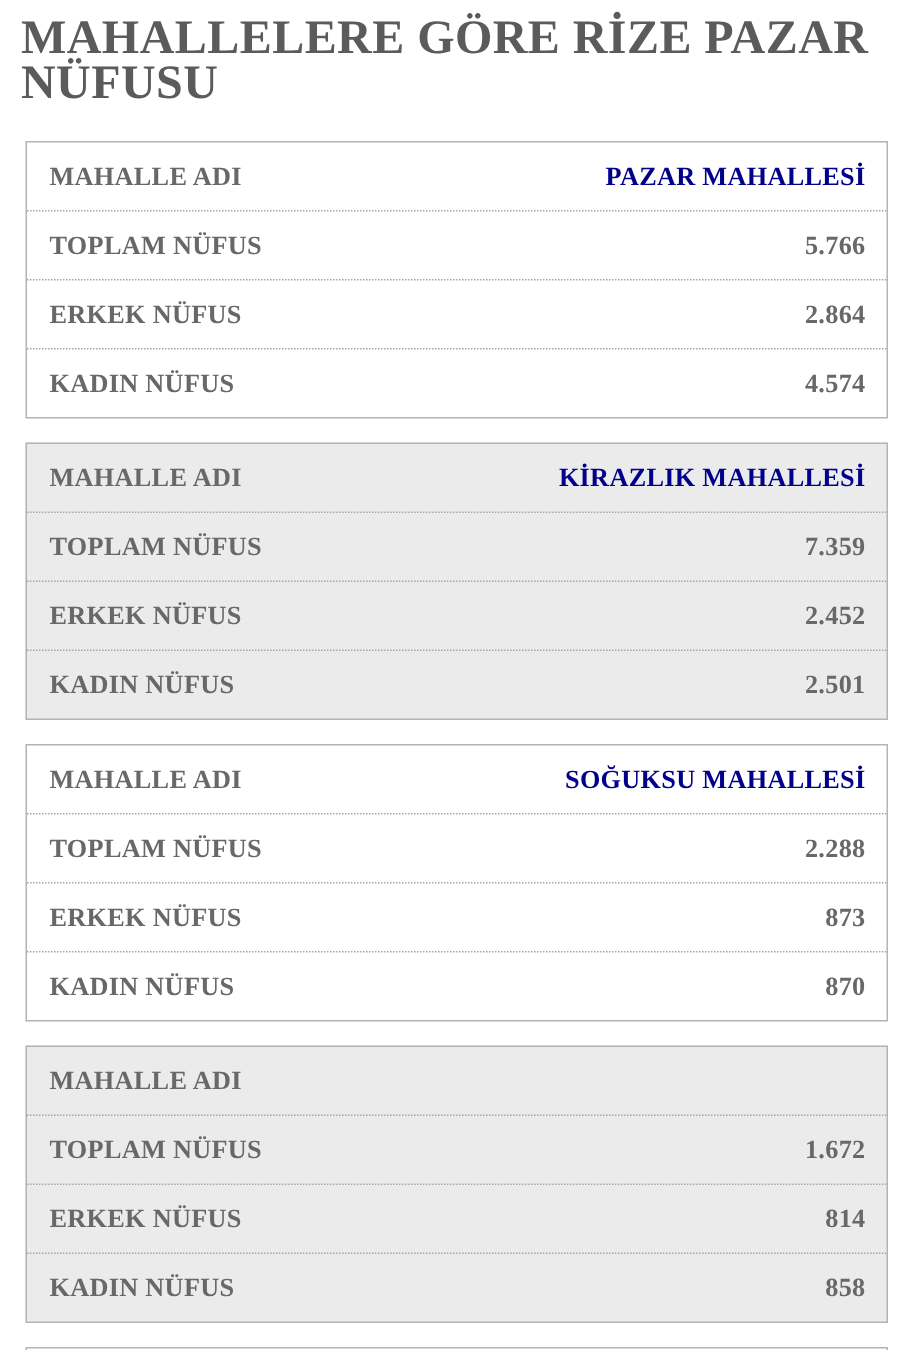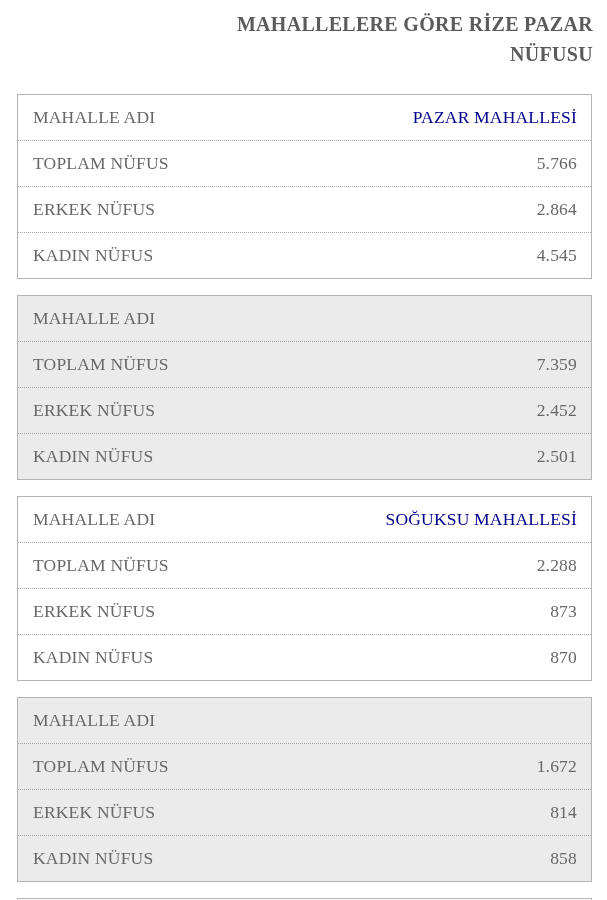--- a/index.html
+++ b/index.html
@@ -9,22 +9,22 @@
     background: #ffffff;
   }
   body {
     width: 607px;
     height: 900px;
     overflow: hidden;
     font-family: "Liberation Serif", "DejaVu Serif", serif;
   }
   .page-title {
     margin: 9px 14px 0 14px;
-    text-align: right;
-    font-size: 20px;
+    text-align: left;
+    font-size: 32px;
     line-height: 30px;
     font-weight: bold;
     color: #5b5b5e;
     letter-spacing: 0.3px;
   }
   .tables {
     margin: 25px 15px 0 17px;
   }
   .mtable {
     border: 1px solid #b4b4b4;
@@ -34,21 +34,21 @@
   .mtable.alt {
     background: #ebebeb;
   }
   .mrow {
     display: flex;
     justify-content: space-between;
     align-items: center;
     height: 45px;
     padding: 0 14px 0 15px;
     border-bottom: 1px dotted #a6a6a6;
-    font-weight: normal;
+    font-weight: bold;
     font-size: 17.5px;
     color: #68686a;
     letter-spacing: 0.2px;
   }
   .mrow:last-child {
     border-bottom: none;
   }
   .mlabel {
     white-space: nowrap;
   }
@@ -81,27 +81,28 @@
     <div class="mrow">
       <span class="mlabel">TOPLAM NÜFUS</span>
       <span class="mvalue">5.766</span>
     </div>
     <div class="mrow">
       <span class="mlabel">ERKEK NÜFUS</span>
       <span class="mvalue">2.864</span>
     </div>
     <div class="mrow">
       <span class="mlabel">KADIN NÜFUS</span>
-      <span class="mvalue">4.545</span>
+      <span class="mvalue">4.574</span>
     </div>
   </div>
 
   <div class="mtable alt">
     <div class="mrow">
       <span class="mlabel">MAHALLE ADI</span>
+      <span class="mvalue mname">KİRAZLIK MAHALLESİ</span>
     </div>
     <div class="mrow">
       <span class="mlabel">TOPLAM NÜFUS</span>
       <span class="mvalue">7.359</span>
     </div>
     <div class="mrow">
       <span class="mlabel">ERKEK NÜFUS</span>
       <span class="mvalue">2.452</span>
     </div>
     <div class="mrow">

